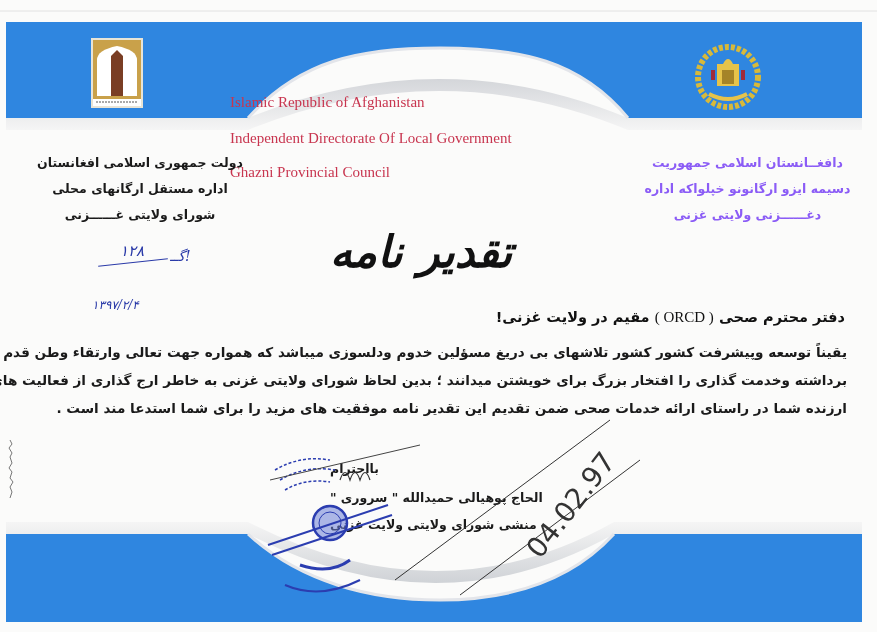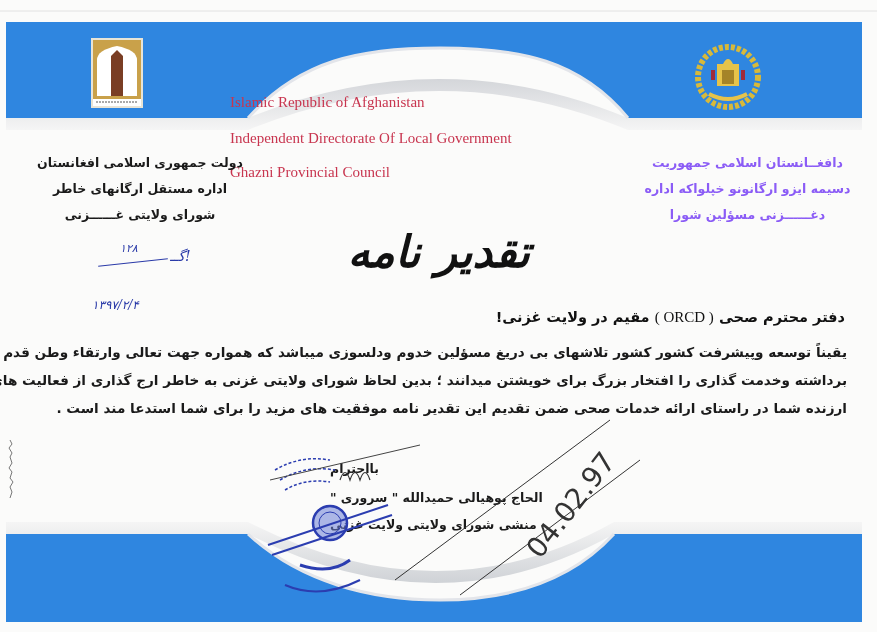--- a/index.html
+++ b/index.html
@@ -39,27 +39,27 @@
       position: absolute; left: 630px; width: 235px; text-align: center;
       direction: rtl; font-weight: bold; font-size: 12.5px; color: #8b5cf6;
       top: 150px;
     }
     .pashto-header div { height: 26px; line-height: 26px; }
 
     .ref-number {
       position: absolute; left: 90px; top: 242px; width: 110px; height: 60px;
       color: #2a3aa8; font-family: "DejaVu Serif", serif; font-style: italic;
     }
-    .ref-top { position: absolute; left: 30px; top: 0; font-size: 11px; }
+    .ref-top { position: absolute; left: 30px; top: 0; font-size: 15px; }
     .ref-line { position: absolute; left: 8px; top: 20px; width: 70px; height: 1px; background: #2a3aa8; transform: rotate(-6deg); }
     .ref-bottom { position: absolute; left: 2px; top: 24px; font-size: 12px; margin-top: 32px; }
     .ref-label { position: absolute; left: 80px; top: 6px; font-size: 14px; }
 
     .cert-title {
-      position: absolute; left: 330px; top: 226px; width: 200px; text-align: right;
+      position: absolute; left: 330px; top: 226px; width: 200px; text-align: left;
       font-family: "DejaVu Serif", serif; font-size: 44px; font-weight: bold; font-style: italic;
       color: #111; direction: rtl; letter-spacing: -1px;
     }
 
     .recipient {
       position: absolute; right: 32px; top: 309px; direction: rtl;
       font-weight: bold; font-size: 14.5px; color: #111; white-space: nowrap;
     }
     .recipient .org { font-family: "Liberation Serif", serif; font-weight: normal; font-size: 15px; }
 
@@ -131,28 +131,28 @@
       <path d="M14,50 Q33,60 52,50" fill="none" stroke="#e6c34a" stroke-width="4"></path>
     </svg>
   </div>
 
   <div class="en-title en-1">Islamic Republic of Afghanistan</div>
   <div class="en-title en-2">Independent Directorate Of  Local Government</div>
   <div class="en-title en-3">Ghazni Provincial Council</div>
 
   <div class="dari-header">
     <div>دولت جمهوری اسلامی افغانستان</div>
-    <div>اداره مستقل ارگانهای خاطر</div>
+    <div>اداره مستقل ارگانهای محلی</div>
     <div>شورای ولایتی غــــــزنی</div>
   </div>
 
   <div class="pashto-header">
     <div>دافغــانستان اسلامی جمهوریت</div>
     <div>دسیمه ایزو ارگانونو خپلواکه اداره</div>
-    <div>دغــــــزنی مسؤلین شورا</div>
+    <div>دغــــــزنی ولایتی غزنی</div>
   </div>
 
   <div class="ref-number">
     <span class="ref-top">۱۲۸</span>
     <span class="ref-line"></span>
     <span class="ref-bottom">۱۳۹۷/۲/۴</span>
     <span class="ref-label">گــ!</span>
   </div>
 
   <div class="cert-title">تقدیر نامه</div>

